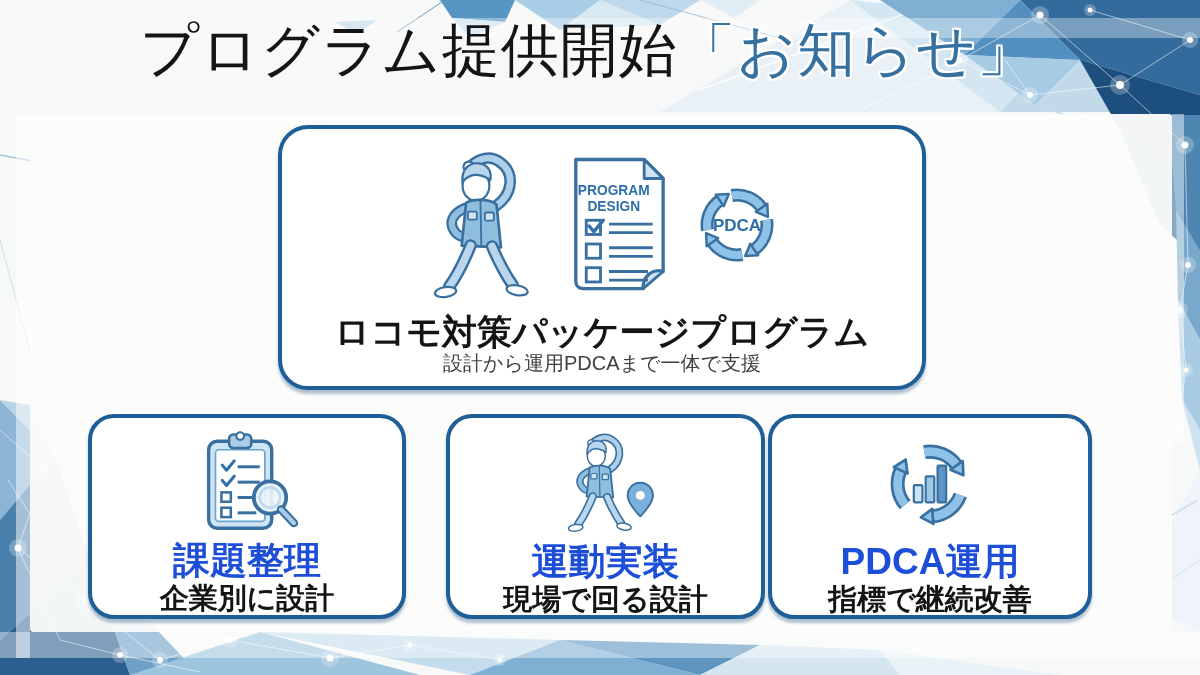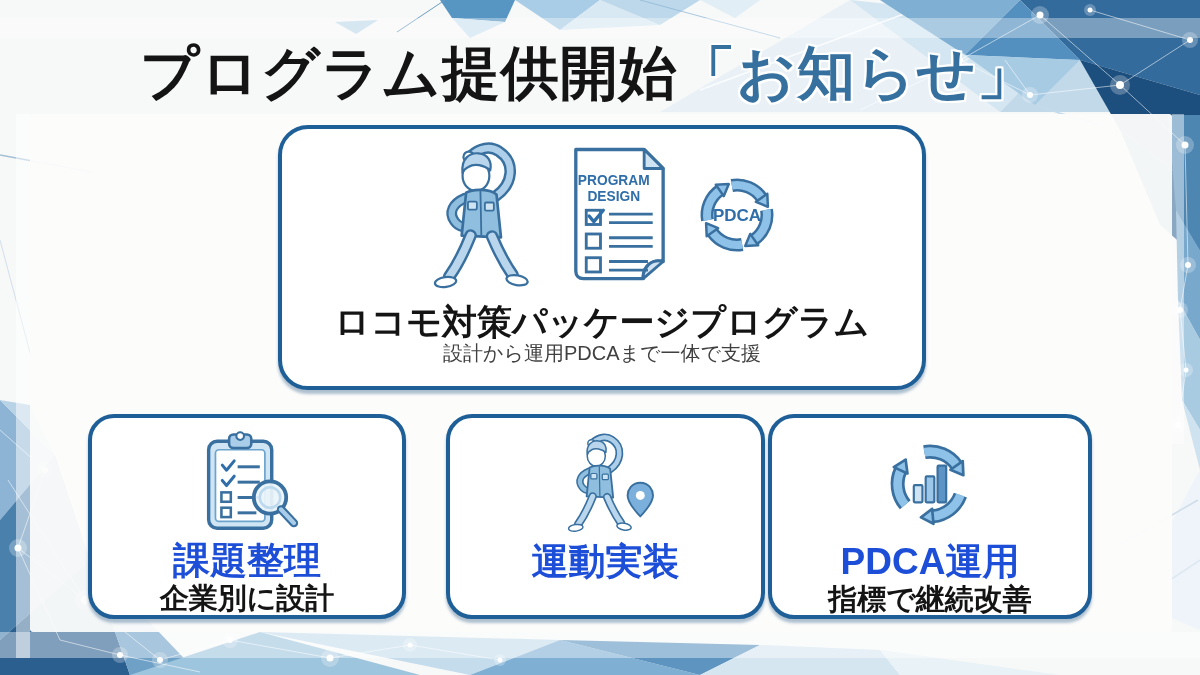--- a/index.html
+++ b/index.html
@@ -9,36 +9,36 @@
     font-family:"Liberation Sans","DejaVu Sans",sans-serif;
   }
   #bg{position:absolute;left:0;top:0;width:1200px;height:675px;}
   
   .panel{
     position:absolute;left:30px;top:114px;width:1142px;height:518px;
     background:rgba(252,252,251,.96);border-radius:3px;
   }
   
   .headline{
-    position:absolute;left:0;right:24px;top:35px;height:90px;
-    text-align:center;font-size:58px;font-weight:700;letter-spacing:1px;
+    position:absolute;left:0;right:24px;top:12px;height:90px;
+    text-align:center;font-size:58px;font-weight:400;letter-spacing:1px;
     color:#141414;white-space:nowrap;
   }
   .headline .hl{
     color:#35709f;
     text-shadow:-2px -2px 0 #fff,2px -2px 0 #fff,-2px 2px 0 #fff,2px 2px 0 #fff,
                  0 -2px 0 #fff,0 2px 0 #fff,-2px 0 0 #fff,2px 0 0 #fff;
   }
   
   .card{
     position:absolute;background:#fff;border:4px solid #1f5f98;
     box-shadow:0 4px 3px rgba(27,78,122,.35);
     display:flex;flex-direction:column;align-items:center;box-sizing:border-box;
   }
-  .card.main{left:278px;top:125px;width:648px;height:265px;border-radius:30px;align-items:center;}
+  .card.main{left:278px;top:125px;width:648px;height:265px;border-radius:30px;padding-top:10px;align-items:center;}
   .card.small{top:414px;width:318px;height:205px;border-radius:26px;padding-top:12px;}
   #card1{left:88px;} #card2{left:446px;width:319px;} #card3{left:768px;width:324px;}
   .icon-row{display:flex;align-items:center;justify-content:center;gap:12px;height:172px;}
   .main-heading{font-size:35px;font-weight:700;color:#141414;line-height:1.1;margin-top:2px;white-space:nowrap;}
   .main-subheading{font-size:20px;font-weight:400;color:#404040;line-height:1.15;white-space:nowrap;}
   .small-icon{height:108px;display:flex;align-items:center;justify-content:center;}
   .card-title{font-size:37px;font-weight:900;color:#1d4ed8;line-height:1.1;margin-top:4px;white-space:nowrap;}
   .card-subtitle{font-size:29px;font-weight:900;color:#141414;line-height:1.15;white-space:nowrap;}
   svg{display:block;}
   .sprite{position:absolute;width:0;height:0;}
@@ -285,20 +285,21 @@
   <div class="small-icon">
     <svg width="140" height="108" viewBox="0 0 160 170">
       <use href="#person" transform="translate(2,2) scale(.95)"></use>
       <g transform="translate(134,110)">
         <path d="M0,-27 C-14,-27 -20,-15 -20,-7 C-20,6 0,26 0,26 C0,26 20,6 20,-7 C20,-15 14,-27 0,-27 Z" fill="#7cb0dc" stroke="#39709f" stroke-width="3" stroke-linejoin="round"></path>
         <circle cx="0" cy="-7" r="7" fill="#ffffff"></circle>
       </g>
     </svg>
   </div>
   <div class="card-title">運動実装</div>
+  <div class="card-subtitle">現場で回る設計</div>
 </div>
 
 <div class="card small" id="card3">
   <div class="small-icon">
     <svg width="108" height="108" viewBox="0 0 100 100">
       <use href="#arcarrow"></use>
       <use href="#arcarrow" transform="rotate(120 50 50)"></use>
       <use href="#arcarrow" transform="rotate(240 50 50)"></use>
       <g>
         <rect x="35" y="51" width="8" height="16" rx="1" fill="#cfe4f3" stroke="#39709f" stroke-width="2"></rect>

